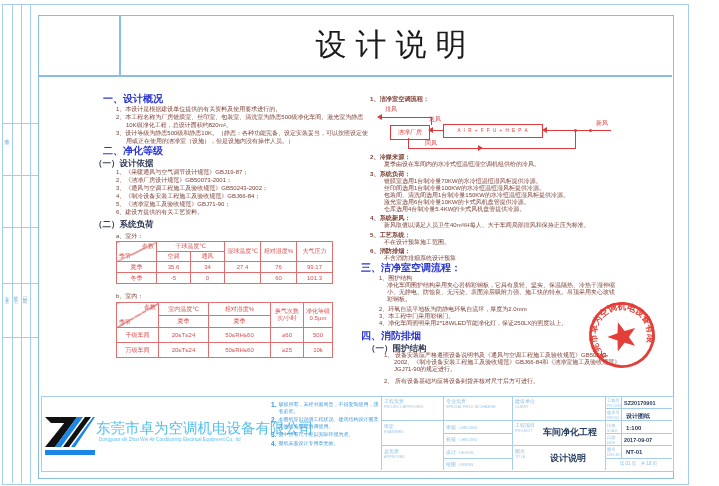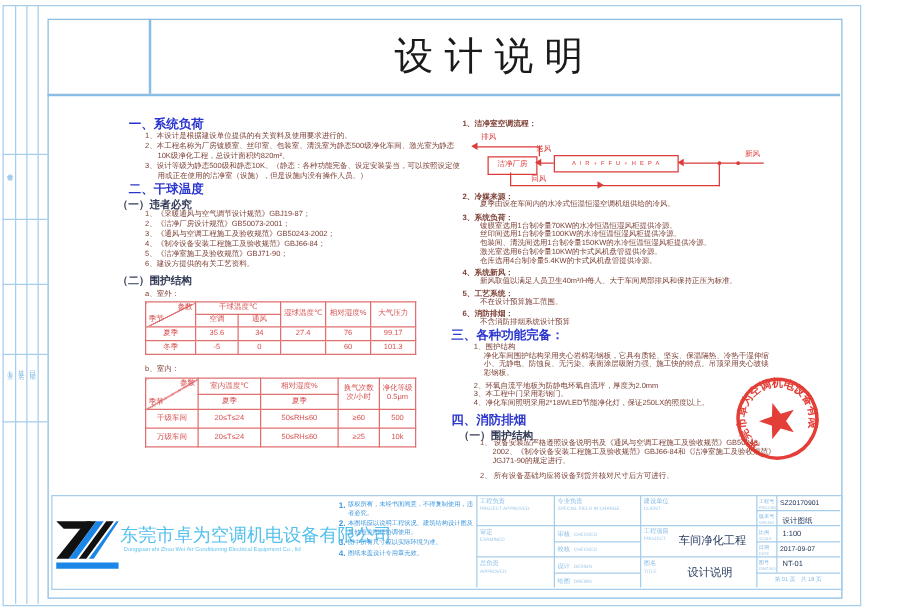--- a/index.html
+++ b/index.html
@@ -26,21 +26,21 @@
   .dbox{position:absolute;border:1px solid #dd3b3b;color:#dd3b3b;text-align:center;}
   .arrL{position:absolute;width:0;height:0;border-top:3px solid transparent;border-bottom:3px solid transparent;border-right:5px solid #dd3b3b;}
   .arrR{position:absolute;width:0;height:0;border-top:3px solid transparent;border-bottom:3px solid transparent;border-left:5px solid #dd3b3b;}
   .dot{position:absolute;width:3px;height:3px;border-radius:50%;background:#dd3b3b;}
   .vtext{position:absolute;writing-mode:vertical-rl;font-size:5px;color:#7fb6e0;letter-spacing:2px;}
   .lbl{position:absolute;color:#86bce6;line-height:5.5px;white-space:nowrap;}
   .lbl .cn{font-size:5px;display:block;}
   .lbl .en{font-size:3.8px;display:block;color:#9cc7ea;}
   .lblrow{position:absolute;color:#86bce6;font-size:5px;white-space:nowrap;}
   .lblrow .en{font-size:3.8px;color:#9cc7ea;margin-left:3px;}
-  .val{position:absolute;color:#243a5e;font-weight:normal;white-space:nowrap;}
+  .val{position:absolute;color:#243a5e;font-weight:bold;white-space:nowrap;}
   .note{display:flex;gap:2px;margin-bottom:2px;color:#3f97dc;}
   .note .nno{font-size:6.5px;font-weight:bold;flex:none;}
   .note .ntx{font-size:5px;line-height:6.5px;}
   .pagetitle{position:absolute;font-family:"Liberation Serif","DejaVu Serif",serif;
              font-size:31px;color:#1a1a1a;letter-spacing:9px;text-align:center;white-space:nowrap;}
   .company{position:absolute;font-family:"Liberation Serif","DejaVu Serif",serif;
            color:#54c0ec;font-size:14.5px;white-space:nowrap;}
   .companyen{position:absolute;color:#63c4ee;font-size:4.6px;white-space:nowrap;}
 </style>
 </head>
@@ -60,36 +60,36 @@
   <div class="abs" style="left:38px;top:15px;width:634px;height:462px;border:1.5px solid #8abde4;"></div>
   <div class="vtext" style="left:4px;top:134px;">会签</div>
   <div class="vtext" style="left:4px;top:292px;">专业</div>
   <div class="vtext" style="left:13px;top:292px;">姓名</div>
   <div class="vtext" style="left:22px;top:292px;">日期</div>
 
   <div class="vl" style="left:119px;top:15px;height:60px;width:1.5px;background:#8abde4;"></div>
   <div class="hl" style="left:38px;top:75px;width:634px;height:1.5px;background:#8abde4;"></div>
   <div class="pagetitle" style="left:119px;top:24px;width:553px;">设计说明</div>
 
-  <div class="heading" style="left:103px;top:92px;">一、系统负荷</div>
+  <div class="heading" style="left:103px;top:92px;">一、设计概况</div>
   <div class="abs bt hang" style="left:116px;top:106px;width:243px;">1、本设计是根据建设单位提供的有关资料及使用要求进行的。</div>
   <div class="abs bt hang" style="left:116px;top:114px;width:243px;">2、本工程名称为厂房镀膜室、丝印室、包装室、清洗室为静态500级净化车间、激光室为静态10K级净化工程，总设计面积约820m²。</div>
   <div class="abs bt hang" style="left:116px;top:130px;width:243px;">3、设计等级为静态500级和静态10K。（静态：各种功能完备、设定安装妥当，可以按照设定使用或正在使用的洁净室（设施），但是设施内没有操作人员。）</div>
 
-  <div class="heading" style="left:103px;top:144px;">二、干球温度</div>
-  <div class="subheading" style="left:94px;top:158px;">（一）违者必究</div>
+  <div class="heading" style="left:103px;top:144px;">二、净化等级</div>
+  <div class="subheading" style="left:94px;top:158px;">（一）设计依据</div>
   <div class="abs" style="left:116px;top:169px;width:243px;">
     <div class="bt" style="height:8px;">1、《采暖通风与空气调节设计规范》GBJ19-87；</div>
     <div class="bt" style="height:8px;">2、《洁净厂房设计规范》GB50073-2001；</div>
     <div class="bt" style="height:8px;">3、《通风与空调工程施工及验收规范》GB50243-2002；</div>
     <div class="bt" style="height:8px;">4、《制冷设备安装工程施工及验收规范》GBJ66-84；</div>
     <div class="bt" style="height:8px;">5、《洁净室施工及验收规范》GBJ71-90；</div>
     <div class="bt" style="height:8px;">6、建设方提供的有关工艺资料。</div>
   </div>
-  <div class="subheading" style="left:94px;top:219px;">（二）围护结构</div>
+  <div class="subheading" style="left:94px;top:219px;">（二）系统负荷</div>
   <div class="abs bt" style="left:116px;top:233px;">a、室外：</div>
 
   <table class="ptable" style="left:116px;top:241px;width:216px;">
     <colgroup>
         <col style="width:40px">
         <col style="width:34px">
         <col style="width:34px">
         <col style="width:36px">
         <col style="width:36px">
         <col style="width:36px">
@@ -214,21 +214,21 @@
     <div class="bt" style="height:7px;">仓库选用4台制冷量5.4KW的卡式风机盘管提供冷源。</div>
   </div>
 
   <div class="rh" style="left:370px;top:214px;">4、系统新风：</div>
   <div class="rb" style="left:384px;top:222px;width:237px;">新风取值以满足人员卫生40m³/H每人、大于车间局部排风和保持正压为标准。</div>
   <div class="rh" style="left:370px;top:231px;">5、工艺系统：</div>
   <div class="rb" style="left:384px;top:239px;width:235px;">不在设计预算施工范围。</div>
   <div class="rh" style="left:370px;top:247px;">6、消防排烟：</div>
   <div class="rb" style="left:384px;top:255px;width:235px;">不含消防排烟系统设计预算</div>
 
-  <div class="heading" style="left:361px;top:261px;">三、各种功能完备：</div>
+  <div class="heading" style="left:361px;top:261px;">三、洁净室空调流程：</div>
   <div class="rb" style="left:379px;top:275px;">1、围护结构</div>
   <div class="rb" style="left:387px;top:282px;width:228px;">净化车间围护结构采用夹心岩棉彩钢板，它具有质轻、坚实、保温隔热、冷热干湿伸缩小、无静电、防蚀良、无污染、表面涂层吸附力强、施工快的特点。吊顶采用夹心玻镁彩钢板。</div>
   <div class="rb" style="left:379px;top:306px;width:236px;">2、环氧自流平地板为防静电环氧自流坪，厚度为2.0mm</div>
   <div class="rb" style="left:379px;top:313px;width:236px;">3、本工程中门采用彩钢门。</div>
   <div class="rb" style="left:379px;top:320px;width:236px;">4、净化车间照明采用2*18WLED节能净化灯，保证250LX的照度以上。</div>
 
   <div class="heading" style="left:361px;top:329px;">四、消防排烟</div>
   <div class="subheading" style="left:367px;top:343px;">（一）围护结构</div>
   <div class="rb hang" style="left:384px;top:352px;width:230px;">1、  设备安装应严格遵照设备说明书及《通风与空调工程施工及验收规范》GB50243-2002、《制冷设备安装工程施工及验收规范》GBJ66-84和《洁净室施工及验收规范》JGJ71-90的规定进行。</div>
   <div class="rb hang" style="left:384px;top:378px;width:230px;">2、  所有设备基础均应将设备到货并核对尺寸后方可进行。</div>

